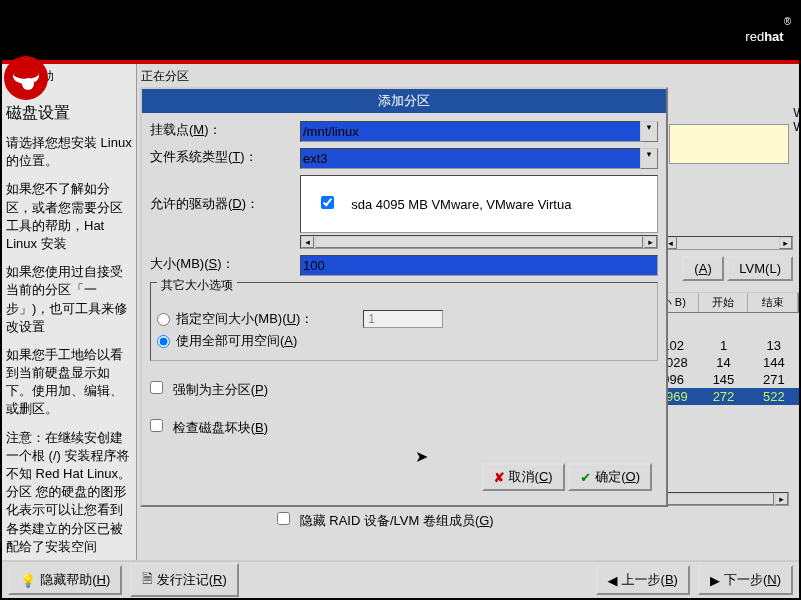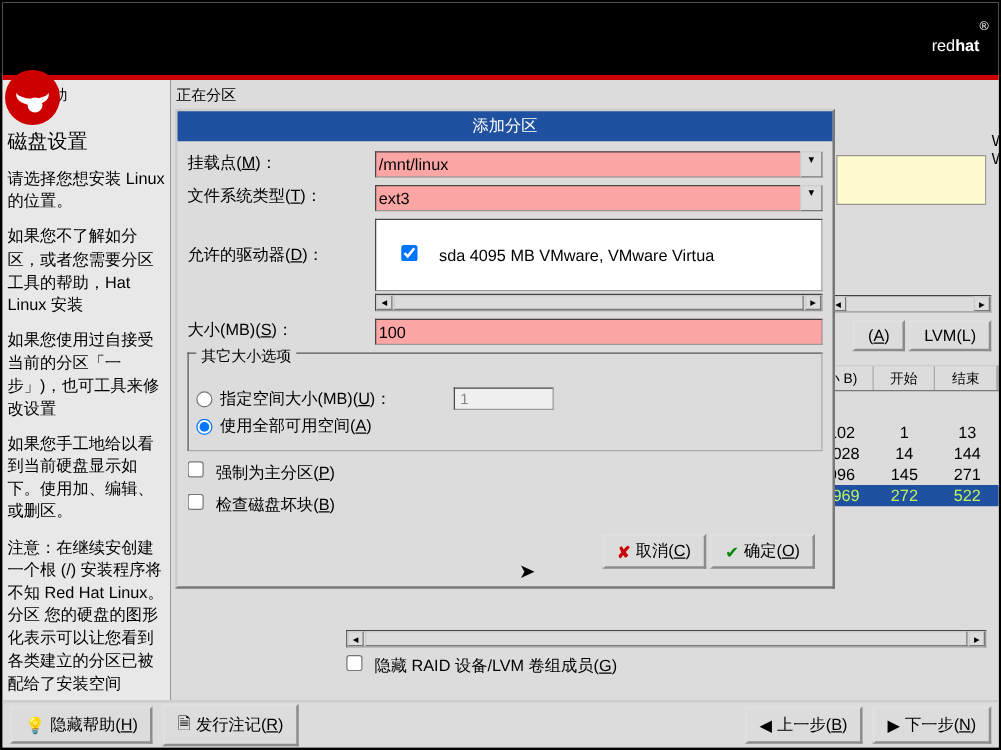--- a/index.html
+++ b/index.html
@@ -38,37 +38,37 @@
 .table-row div { flex: 1; padding: 1px 4px; text-align: center; }
 .table-row.selected { background: #2050a0; color: #bef264; }
 
 .dialog { position: absolute; left: 138px; top: 85px; width: 528px; background: #dcdcdc; border: 2px outset #ccc; z-index: 50; }
 .dialog-title { background: #2050a0; color: #fff; text-align: center; padding: 3px 0; font-size: 13px; }
 .dialog-body { padding: 8px; }
 .drow { display: flex; align-items: flex-start; margin-bottom: 6px; }
 .drow .dlabel { width: 150px; font-size: 13px; }
 .drow .dlabel u { text-decoration: underline; }
 .drow .dinput { flex: 1; }
-.drow input[type=text], .drow select { width: 100%; padding: 2px; border: 1px inset #999; background: #fca5a5; font-size: 13px; }
+.drow input[type=text], .drow select { width: 100%; padding: 2px; border: 1px inset #999; background: #1d4ed8; font-size: 13px; }
 .drow .combo { display: flex; width: 100%; }
 .drow .combo input { flex: 1; border-right: none; }
 .drow .combo .dropbtn { width: 18px; border: 1px outset #ccc; background: #dcdcdc; text-align: center; font-size: 9px; }
 
 .drive-list { height: 58px; background: #fff; border: 1px inset #999; margin-bottom: 2px; overflow: hidden; }
 .drive-list .drive-item { padding: 20px; font-family: monospace; font-size: 12px; }
 .drive-list input[type=checkbox] { margin-right: 10px; }
 
 .fieldset { border: 1px inset #aaa; margin-top: 4px; padding: 6px; }
 .fieldset .legend { position: relative; top: -12px; background: #dcdcdc; padding: 0 4px; font-size: 12px; display: inline-block; }
 .radio-row { display: flex; align-items: center; margin: 4px 0; font-size: 13px; }
 .radio-row input[type=radio] { margin-right: 6px; }
 .radio-row .spin { width: 80px; padding: 1px; border: 1px inset #999; background: #f0f0f0; text-align: left; margin-left: 50px; font-size: 12px; padding-left: 4px; color: #888;}
 .radio-row u { text-decoration: underline; }
 
-.check-row { margin: 8px 0; font-size: 13px; }
+.check-row { margin: 20px 0; font-size: 13px; }
 .check-row input { margin-right: 6px; }
 .check-row u { text-decoration: underline; }
 
 .dialog-btns { text-align: right; padding: 6px; }
 .dlg-btn { display: inline-flex; align-items: center; gap: 4px; padding: 3px 10px; border: 2px outset #e0e0e0; background: #dcdcdc; cursor: pointer; }
 .dlg-btn u { text-decoration: underline; }
 .x-ico { color: #c00; font-weight: bold; }
 .ok-ico { color: #080; }
 
 .cursor-ptr { position: absolute; left: 413px; top: 445px; z-index: 200; font-size: 16px; color: #000; pointer-events: none; }

